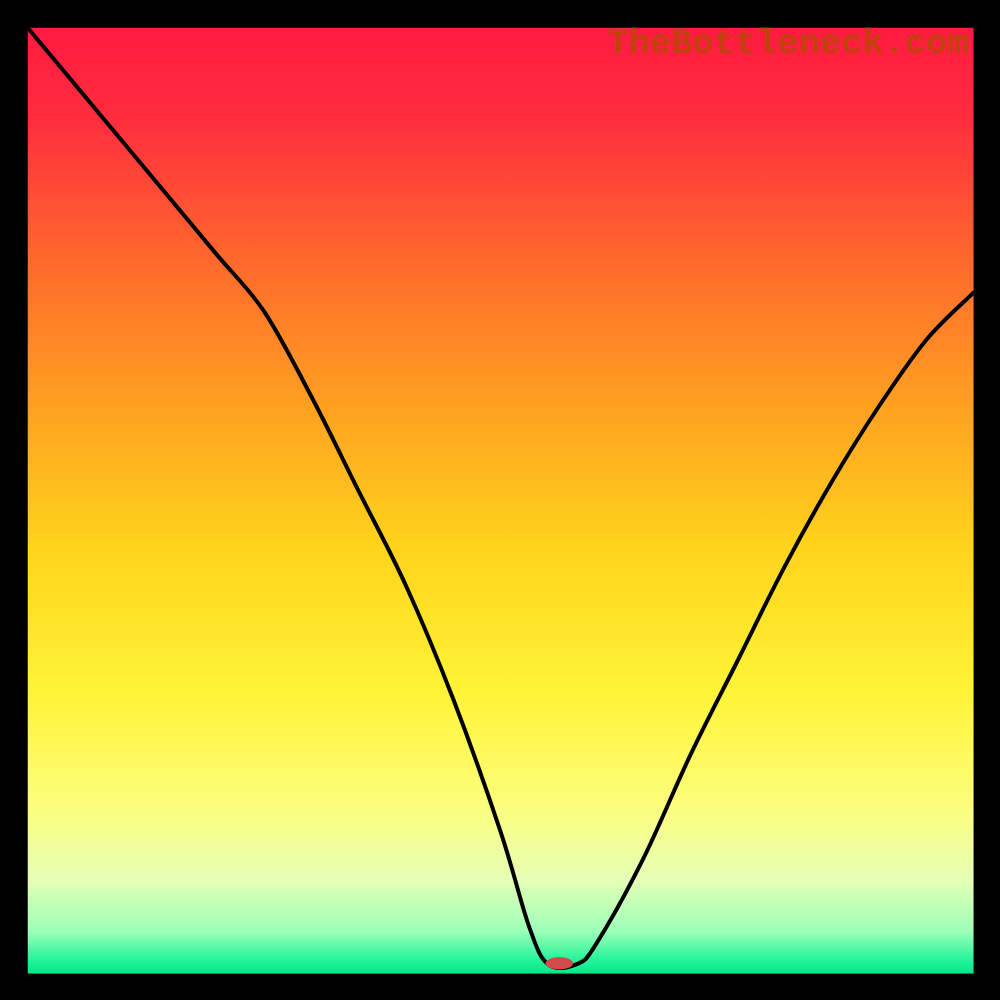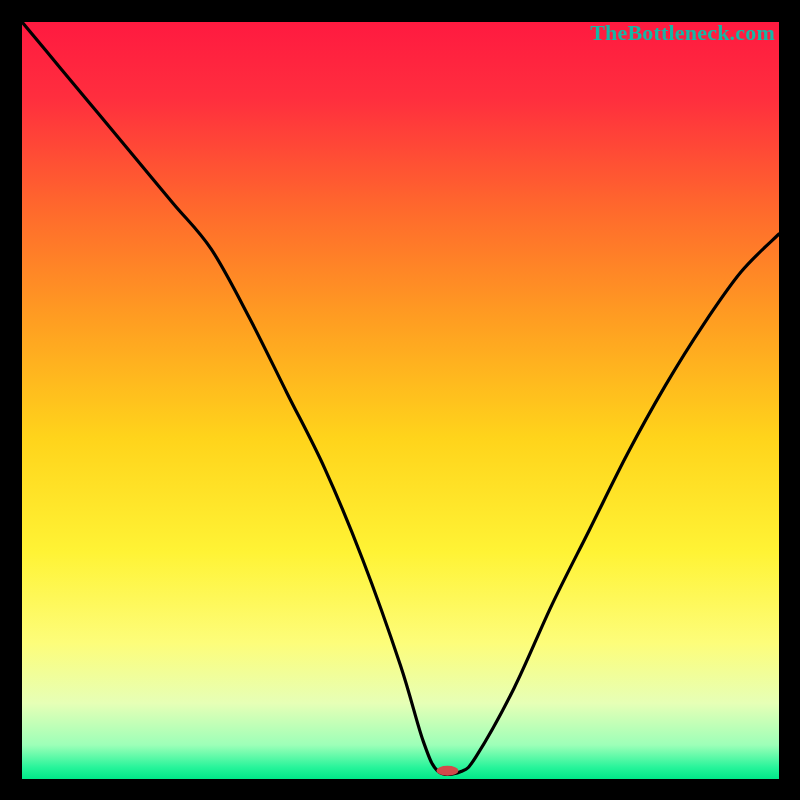--- a/index.html
+++ b/index.html
@@ -15,24 +15,24 @@
     left: 22px;
     top: 22px;
     width: 757px;
     height: 757px;
     background: #000;
   }
   .watermark {
     position: absolute;
     top: -2px;
     right: 4px;
-    font-family: Liberation Serif, serif;
-    font-size: 22px;
+    font-family: Liberation Mono, monospace;
+    font-size: 28px;
     font-weight: 600;
-    color: #14b8a6;
+    color: #c2410c;
     letter-spacing: 0.2px;
   }
   svg {
     display: block;
   }
 </style>
 </head>
 <body>
 
 <div class="frame">

